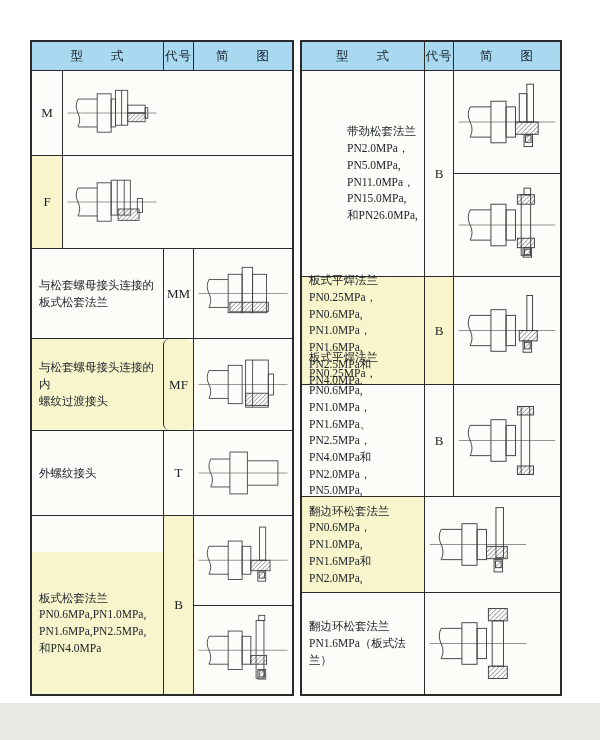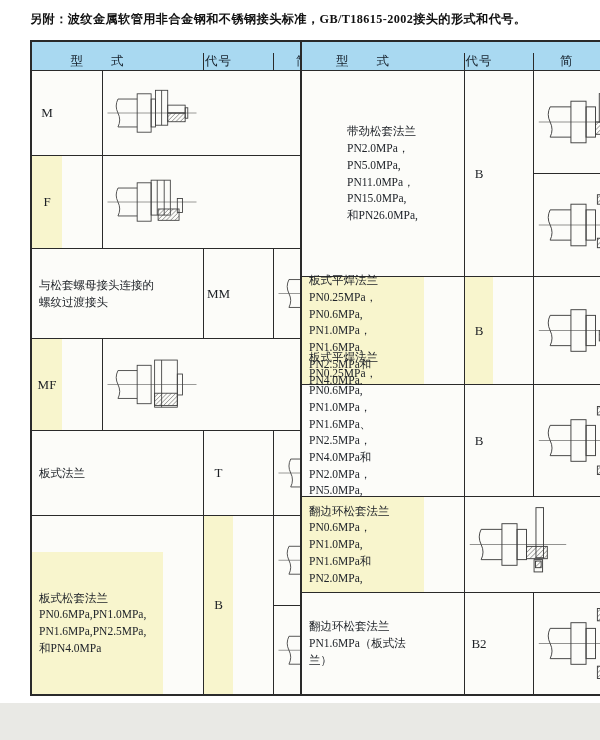--- a/index.html
+++ b/index.html
@@ -9,39 +9,38 @@
   html,body{margin:0;padding:0;}
   body{font-family:"Liberation Serif","DejaVu Serif",serif;}
   .page{position:relative;width:600px;height:740px;background:var(--page-bg);overflow:hidden;}
   .title{position:absolute;left:30px;top:11px;font-size:12.2px;font-weight:bold;color:#111;
          letter-spacing:0.4px;white-space:nowrap;}
   .footer-strip{position:absolute;left:0;top:703px;width:600px;height:37px;background:var(--footer-bg);}
   .tbl{position:absolute;top:40px;border:2px solid var(--border);background:var(--row-white);}
   .tbl-left{left:30px;}
   .tbl-right{left:300px;}
   .trow{display:flex;border-top:1px solid var(--border);}
-  .trow:first-child{border-top:none;align-items:flex-end;}
+  .trow:first-child{border-top:none;}
   .cell{box-sizing:border-box;flex:none;}
-  .cell + .cell{border-left:1px solid var(--border);margin-left:40px;}
+  .cell + .cell{border-left:1px solid var(--border);}
   .hrow{height:28px;background:var(--header-bg);}
   .hcell{display:flex;align-items:center;justify-content:center;font-size:12.5px;
          color:#15202b;letter-spacing:1px;font-weight:normal;}
   .type-cell{display:flex;align-items:center;padding:4px 3px 4px 7px;font-size:11.5px;
              line-height:1.45;white-space:pre-line;color:#20242a;}
   .code-cell{display:flex;align-items:center;justify-content:center;font-size:13px;color:#1c1f24;}
   .diag-cell{background:var(--row-white);display:flex;flex-direction:column;}
   .dhalf{flex:1 1 0;display:flex;align-items:center;justify-content:center;overflow:hidden;padding:1px;}
   .dhalf + .dhalf{border-top:1px solid var(--border);}
   svg.diag{display:block;width:100%;height:100%;}
 </style>
 </head>
 <body>
 
 <div class="page">
-  <div class="title">另附：波纹金属软管用非合金钢和不锈钢接头标准，GB/T18615-2002接头的形式和代号。</div>
   <div class="tbl tbl-left" id="tbl-left">
       <div class="trow hrow">
         <div class="cell hcell" style="width: 131px;">型　　式</div>
         <div class="cell hcell" style="width: 30px;">代号</div>
         <div class="cell hcell" style="width: 99px;">简　　图</div>
       </div>
       <div class="trow" style="height: 84px;">
         <div class="cell code-cell" style="width: 30px; background: var(--row-white);">M</div>
         <div class="cell diag-cell" style="width: 99px;">
           <div class="dhalf">
@@ -85,21 +84,21 @@
               <line x1="61" y1="17" x2="61" y2="57" stroke="#3f3f3f" stroke-width="1"></line>
               <line x1="69" y1="17" x2="69" y2="57" stroke="#3f3f3f" stroke-width="1"></line>
               <rect x="62" y="50" width="24" height="13" fill="url(#hp1)" stroke="#3f3f3f" stroke-width="1"></rect>
               <rect x="84" y="38" width="6" height="16" fill="none" stroke="#3f3f3f" stroke-width="1"></rect>
             </svg>
           </div>
         </div>
       </div>
       <div class="trow" style="height: 89px;">
         <div class="cell type-cell" style="width: 131px; background: var(--row-white);">与松套螺母接头连接的
-螺纹过渡接头</div>
+板式松套法兰</div>
         <div class="cell code-cell" style="width: 30px; background: var(--row-white);">MM</div>
         <div class="cell diag-cell" style="width: 99px;">
           <div class="dhalf">
             <svg class="diag" viewBox="0 0 110 84">
               <defs>
                 <pattern id="hp2" width="3.5" height="3.5" patternUnits="userSpaceOnUse" patternTransform="rotate(45)">
                   <line x1="0" y1="0" x2="0" y2="3.5" stroke="#3f3f3f" stroke-width="0.9"></line>
                 </pattern>
               </defs>
               <line x1="4" y1="42" x2="106" y2="42" stroke="#3f3f3f" stroke-width="0.6"></line>
@@ -108,21 +107,23 @@
               <line x1="16" y1="58" x2="38" y2="58" stroke="#3f3f3f" stroke-width="1"></line>
               <rect x="38" y="20" width="16" height="44" fill="none" stroke="#3f3f3f" stroke-width="1"></rect>
               <rect x="66" y="20" width="16" height="44" fill="none" stroke="#3f3f3f" stroke-width="1"></rect>
               <rect x="54" y="12" width="12" height="52" fill="none" stroke="#3f3f3f" stroke-width="1"></rect>
               <rect x="40" y="52" width="44" height="11" fill="url(#hp2)" stroke="#3f3f3f" stroke-width="1"></rect>
             </svg>
           </div>
         </div>
       </div>
       <div class="trow" style="height: 91px;">
-        <div class="cell code-cell" style="width: 30px; background: var(--row-yellow);">MF</div>
+        <div class="cell type-cell" style="width: 131px; background: var(--row-yellow);">与松套螺母接头连接的内
+螺纹过渡接头</div>
+        <div class="cell code-cell" style="width: 30px; background: var(--row-yellow); border-radius: 6px;">MF</div>
         <div class="cell diag-cell" style="width: 99px;">
           <div class="dhalf">
             <svg class="diag" viewBox="0 0 110 84">
               <defs>
                 <pattern id="hp3" width="3.5" height="3.5" patternUnits="userSpaceOnUse" patternTransform="rotate(45)">
                   <line x1="0" y1="0" x2="0" y2="3.5" stroke="#3f3f3f" stroke-width="0.9"></line>
                 </pattern>
               </defs>
               <line x1="4" y1="42" x2="106" y2="42" stroke="#3f3f3f" stroke-width="0.6"></line>
               <path d="M16,26 q-4,8 0,16 q4,8 0,16" fill="none" stroke="#3f3f3f" stroke-width="1"></path>
@@ -131,21 +132,21 @@
               <rect x="38" y="20" width="16" height="44" fill="none" stroke="#3f3f3f" stroke-width="1"></rect>
               <rect x="58" y="14" width="26" height="54" fill="none" stroke="#3f3f3f" stroke-width="1"></rect>
               <line x1="66" y1="14" x2="66" y2="68" stroke="#3f3f3f" stroke-width="1"></line>
               <rect x="58" y="52" width="26" height="14" fill="url(#hp3)" stroke="#3f3f3f" stroke-width="1"></rect>
               <rect x="84" y="30" width="6" height="24" fill="none" stroke="#3f3f3f" stroke-width="1"></rect>
             </svg>
           </div>
         </div>
       </div>
       <div class="trow" style="height: 84px;">
-        <div class="cell type-cell" style="width: 131px; background: var(--row-white);">板式法兰</div>
+        <div class="cell type-cell" style="width: 131px; background: var(--row-white);">外螺纹接头</div>
         <div class="cell code-cell" style="width: 30px; background: var(--row-white);">T</div>
         <div class="cell diag-cell" style="width: 99px;">
           <div class="dhalf">
             <svg class="diag" viewBox="0 0 110 84">
               <defs>
                 <pattern id="hp4" width="3.5" height="3.5" patternUnits="userSpaceOnUse" patternTransform="rotate(45)">
                   <line x1="0" y1="0" x2="0" y2="3.5" stroke="#3f3f3f" stroke-width="0.9"></line>
                 </pattern>
               </defs>
               <line x1="4" y1="42" x2="106" y2="42" stroke="#3f3f3f" stroke-width="0.6"></line>
@@ -344,21 +345,20 @@
               <rect x="64" y="44" width="22" height="13" fill="url(#hp11)" stroke="#3f3f3f" stroke-width="1"></rect>
               <rect x="72" y="58" width="9" height="13" fill="none" stroke="#3f3f3f" stroke-width="1"></rect>
               <rect x="73.5" y="59.5" width="6" height="7" fill="url(#hp11)" stroke="#3f3f3f" stroke-width="1"></rect>
             </svg>
           </div>
         </div>
       </div>
       <div class="trow" style="height: 101px;">
         <div class="cell type-cell" style="width: 122px; background: var(--row-white);">翻边环松套法兰
 PN1.6MPa（板式法兰）</div>
-        <div class="cell code-cell" style="width: 29px; background: var(--row-white);">B2</div>
         <div class="cell diag-cell" style="width: 107px;">
           <div class="dhalf">
             <svg class="diag" viewBox="0 0 110 84">
               <defs>
                 <pattern id="hp12" width="3.5" height="3.5" patternUnits="userSpaceOnUse" patternTransform="rotate(45)">
                   <line x1="0" y1="0" x2="0" y2="3.5" stroke="#3f3f3f" stroke-width="0.9"></line>
                 </pattern>
               </defs>
               <line x1="4" y1="42" x2="106" y2="42" stroke="#3f3f3f" stroke-width="0.6"></line>
               <path d="M16,26 q-4,8 0,16 q4,8 0,16" fill="none" stroke="#3f3f3f" stroke-width="1"></path>

